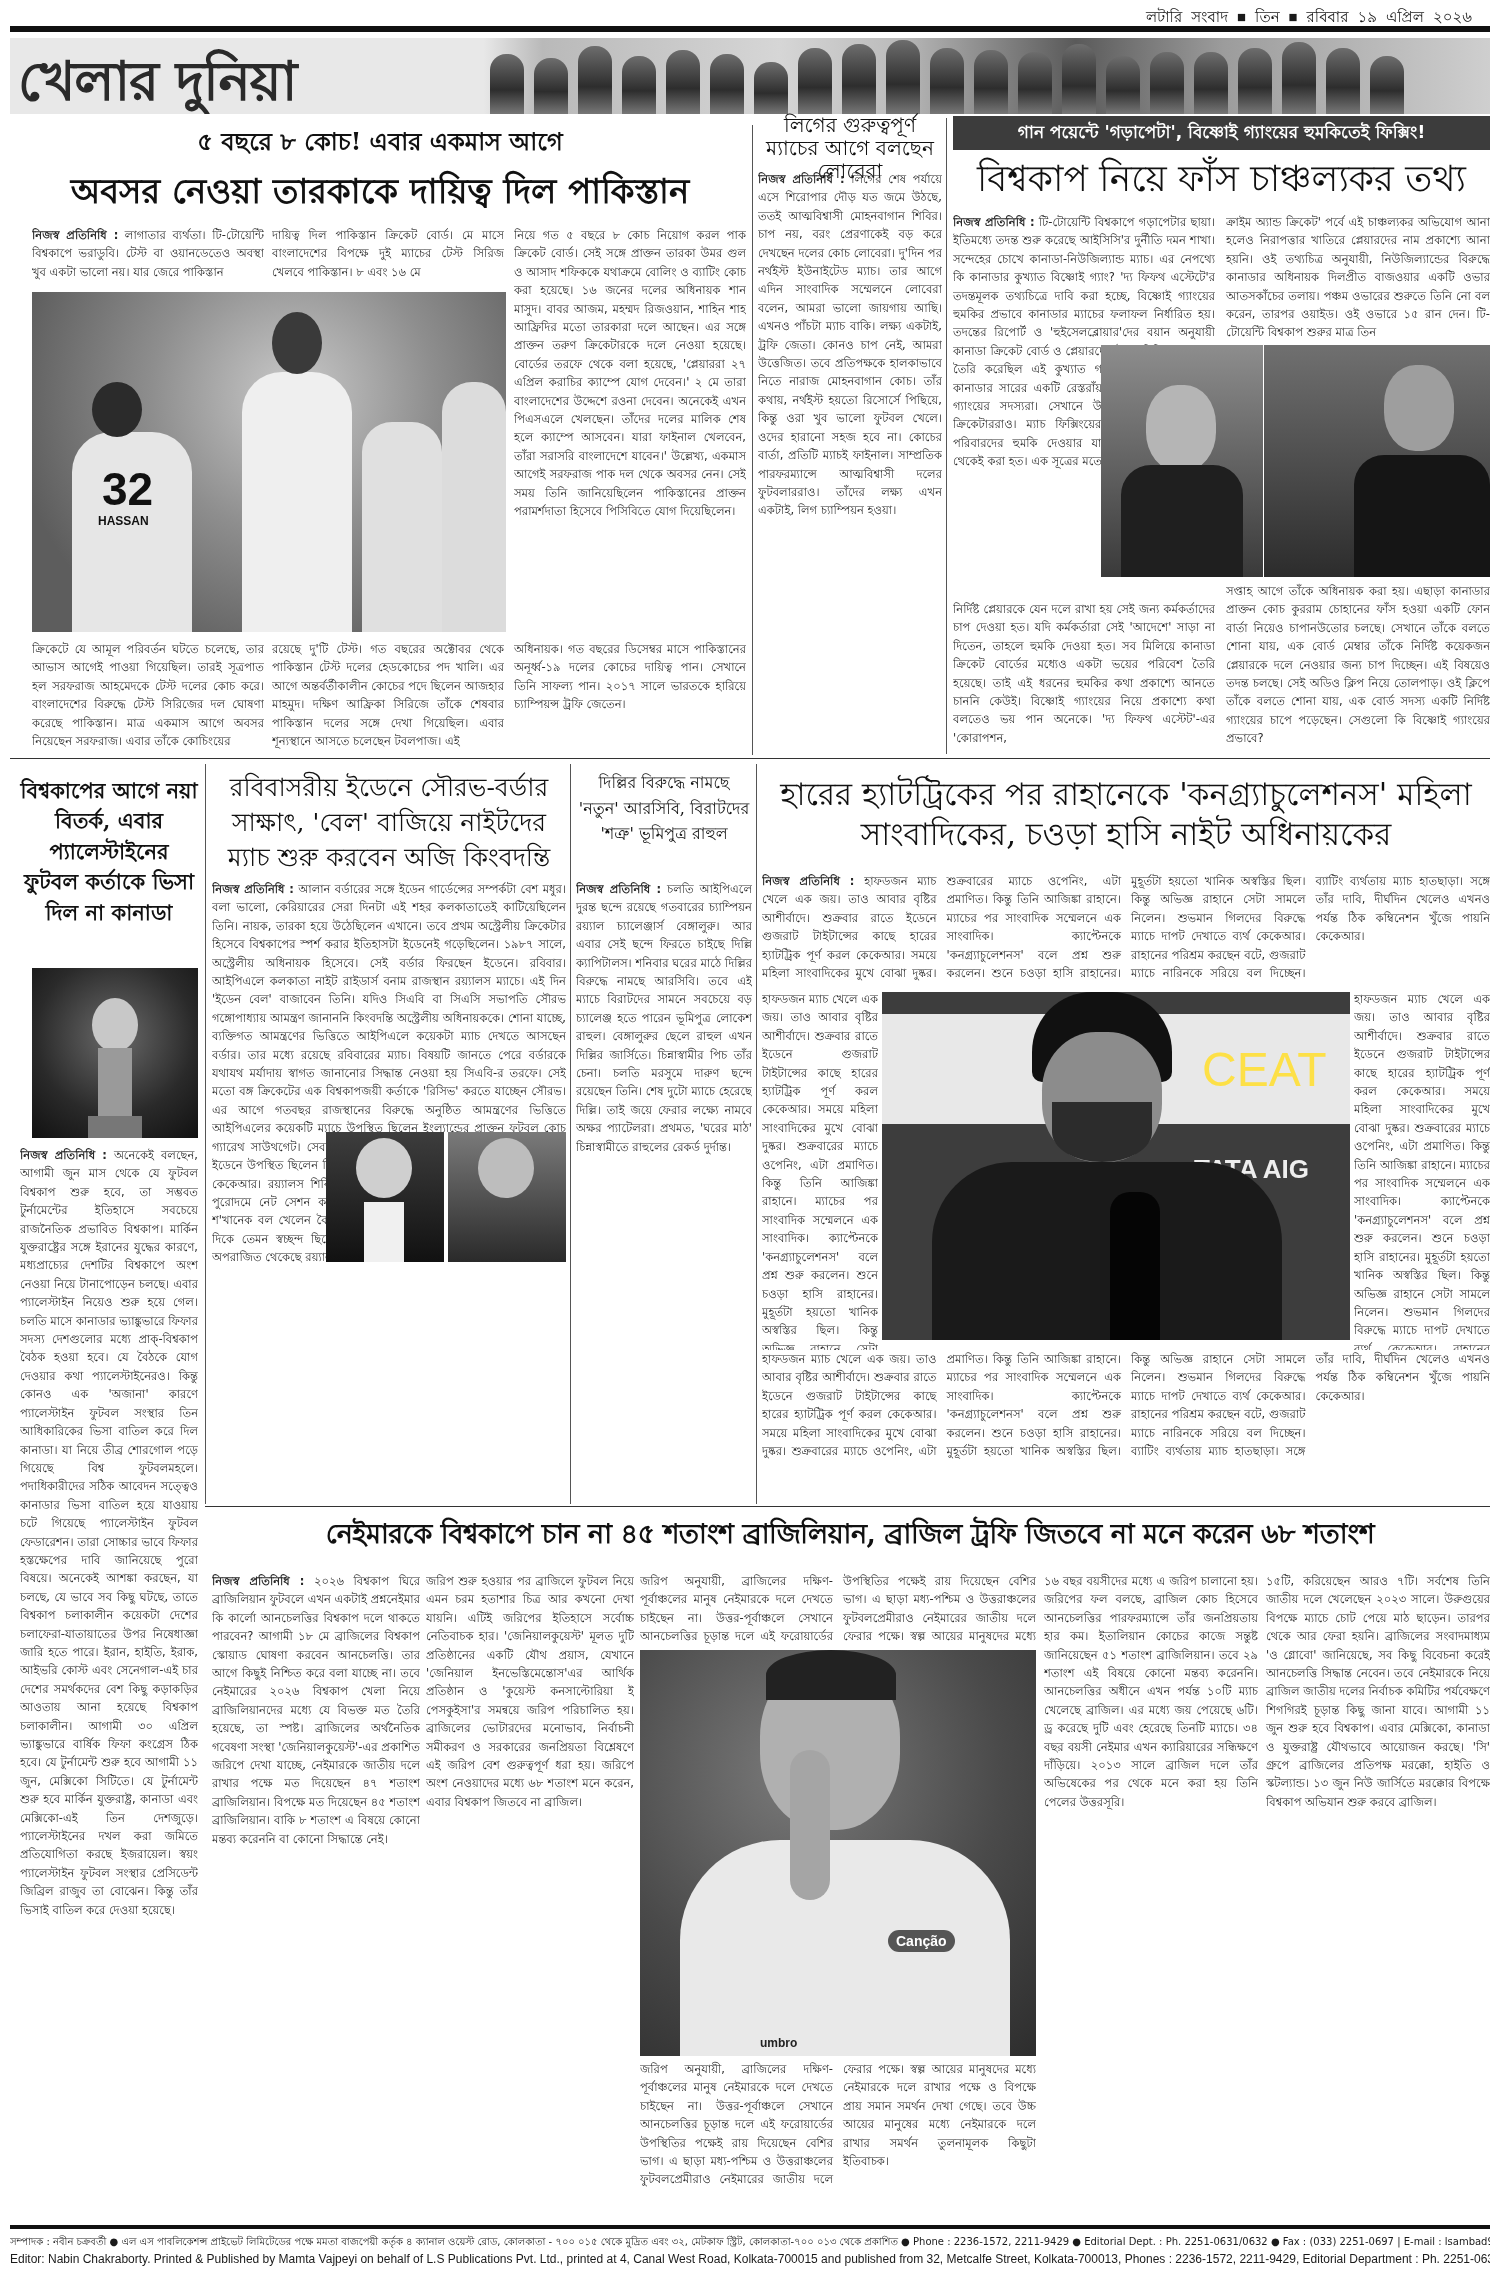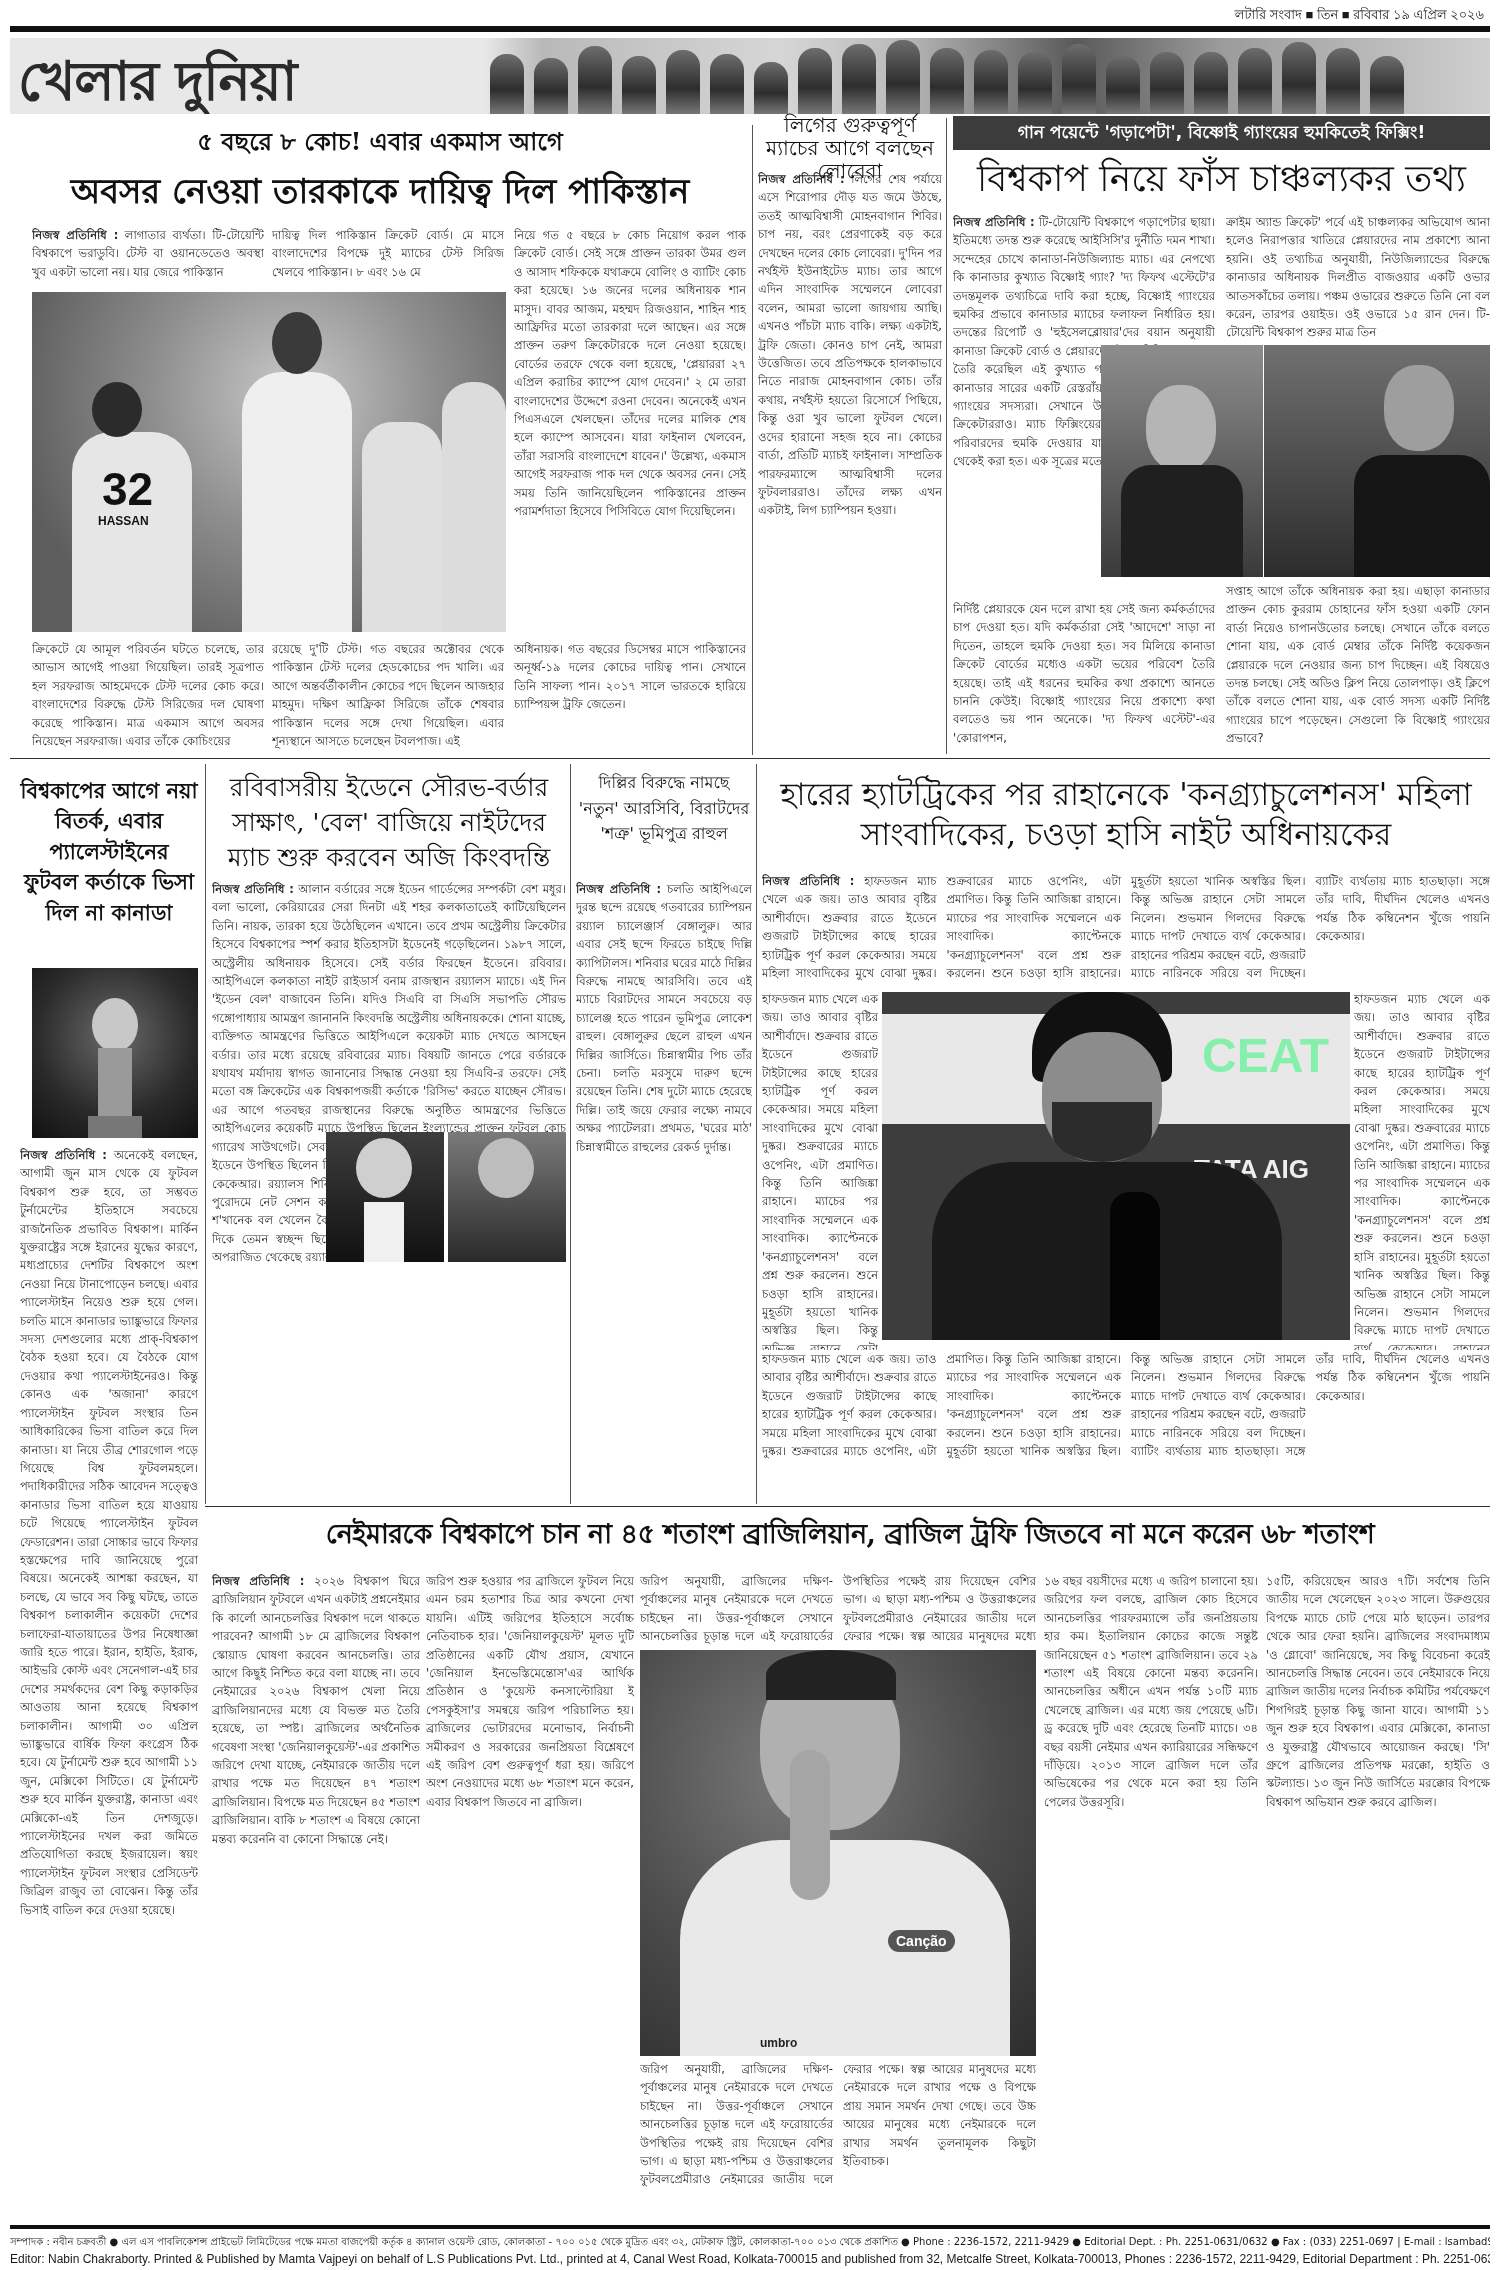--- a/index.html
+++ b/index.html
@@ -1,20 +1,20 @@
 <!DOCTYPE html>
 <html><head>
 <meta charset="utf-8">
 <style>
   * { box-sizing: border-box; margin: 0; padding: 0; }
   html, body { width: 1500px; height: 2270px; background: #fff; overflow: hidden; }
   body { font-family: "DejaVu Serif", serif; color: #1a1a1a; position: relative; }
 
   .abs { position: absolute; }
-  .masthead-line { position: absolute; top: 5px; right: 16px; font-size: 13px; font-family: Liberation Sans, sans-serif; }
+  .masthead-line { position: absolute; top: 5px; right: 28px; font-size: 15px; font-family: Liberation Mono, monospace; }
   .top-rule { position: absolute; left: 10px; right: 10px; top: 26px; height: 6px; background: #111; }
 
   .banner { position: absolute; left: 10px; top: 38px; width: 1480px; height: 76px; background: linear-gradient(90deg, #e8e8e8 0%, #e8e8e8 32%, #b9b9b9 36%, #d6d6d6 52%, #bbbbbb 60%, #5a5a5a 72%, #9c9c9c 82%, #cfcfcf 100%); overflow: hidden; padding-left: 20px; }
   .banner-title { position: absolute; left: 8px; top: 2px; font-size: 54px; font-weight: bold; color: #2a2a2a; font-family: "DejaVu Sans", sans-serif; letter-spacing: -1px; }
   .banner-figures { position: absolute; left: 470px; top: 0; right: 0; bottom: 0; display: flex; align-items: flex-end; gap: 10px; padding-left: 10px; }
   .fig { width: 34px; background: linear-gradient(#6d6d6d, #2d2d2d 60%, #777); border-radius: 16px 16px 0 0; }
 
   .headline { font-family: "DejaVu Serif", serif; font-weight: bold; color: #111; line-height: 1.15; }
   .byline-lead { font-weight: bold; }
   .body-text { font-size: 11.5px; line-height: 18.4px; text-align: justify; color: #2a2a2a; font-family: "DejaVu Sans", sans-serif; }
@@ -169,21 +169,21 @@
 
 <div class="headline abs" style="left:762px;top:774px;width:728px;font-size:31px;text-align:center;line-height:1.3;font-weight:normal;">হারের হ্যাটট্রিকের পর রাহানেকে 'কনগ্র্যাচুলেশনস' মহিলা সাংবাদিকের, চওড়া হাসি নাইট অধিনায়কের</div>
 <div class="col body-text" style="left:762px;top:872px;width:728px;height:118px;column-count:4;column-gap:10px;">
   <p class="first"><span class="byline-lead">নিজস্ব প্রতিনিধি :</span> <span>হাফডজন ম্যাচ খেলে এক জয়। তাও আবার বৃষ্টির আশীর্বাদে। শুক্রবার রাতে ইডেনে গুজরাট টাইটান্সের কাছে হারের হ্যাটট্রিক পূর্ণ করল কেকেআর। সময়ে মহিলা সাংবাদিকের মুখে বোঝা দুষ্কর। শুক্রবারের ম্যাচে ওপেনিং, এটা প্রমাণিত। কিন্তু তিনি আজিঙ্কা রাহানে। ম্যাচের পর সাংবাদিক সম্মেলনে এক সাংবাদিক। ক্যাপ্টেনকে 'কনগ্র্যাচুলেশনস' বলে প্রশ্ন শুরু করলেন। শুনে চওড়া হাসি রাহানের। মুহূর্তটা হয়তো খানিক অস্বস্তির ছিল। কিন্তু অভিজ্ঞ রাহানে সেটা সামলে নিলেন। শুভমান গিলদের বিরুদ্ধে ম্যাচে দাপট দেখাতে ব্যর্থ কেকেআর। রাহানের পরিশ্রম করছেন বটে, গুজরাট ম্যাচে নারিনকে সরিয়ে বল দিচ্ছেন। ব্যাটিং ব্যর্থতায় ম্যাচ হাতছাড়া। সঙ্গে তাঁর দাবি, দীর্ঘদিন খেলেও এখনও পর্যন্ত ঠিক কম্বিনেশন খুঁজে পায়নি কেকেআর।</span></p>
 </div>
 <div class="col body-text" style="left:762px;top:990px;width:116px;height:360px;">
   <p class="first">হাফডজন ম্যাচ খেলে এক জয়। তাও আবার বৃষ্টির আশীর্বাদে। শুক্রবার রাতে ইডেনে গুজরাট টাইটান্সের কাছে হারের হ্যাটট্রিক পূর্ণ করল কেকেআর। সময়ে মহিলা সাংবাদিকের মুখে বোঝা দুষ্কর। শুক্রবারের ম্যাচে ওপেনিং, এটা প্রমাণিত। কিন্তু তিনি আজিঙ্কা রাহানে। ম্যাচের পর সাংবাদিক সম্মেলনে এক সাংবাদিক। ক্যাপ্টেনকে 'কনগ্র্যাচুলেশনস' বলে প্রশ্ন শুরু করলেন। শুনে চওড়া হাসি রাহানের। মুহূর্তটা হয়তো খানিক অস্বস্তির ছিল। কিন্তু অভিজ্ঞ রাহানে সেটা সামলে নিলেন। শুভমান গিলদের বিরুদ্ধে ম্যাচে দাপট দেখাতে ব্যর্থ কেকেআর। রাহানের পরিশ্রম করছেন বটে, গুজরাট ম্যাচে নারিনকে সরিয়ে বল দিচ্ছেন। ব্যাটিং ব্যর্থতায় ম্যাচ হাতছাড়া। সঙ্গে তাঁর দাবি, দীর্ঘদিন খেলেও এখনও পর্যন্ত ঠিক কম্বিনেশন খুঁজে পায়নি কেকেআর।</p>
 </div>
 <div class="photo" style="left:882px;top:992px;width:468px;height:348px;background:#3d3d3d;">
   <div style="position:absolute;left:0;top:22px;width:468px;height:110px;background:#e8e8e8;"></div>
-  <div style="position:absolute;left:320px;top:36px;font-size:48px;font-weight:bold;color:#86efac;font-family:'Liberation Sans',sans-serif;">CEAT</div>
+  <div style="position:absolute;left:320px;top:50px;font-size:48px;font-weight:normal;color:#fde047;font-family:'Liberation Sans',sans-serif;">CEAT</div>
   <div style="position:absolute;left:312px;top:162px;font-size:26px;font-weight:bold;color:#eee;font-family:'Liberation Sans',sans-serif;">TATA AIG</div>
   <div style="position:absolute;left:150px;top:0;width:140px;height:90px;background:#111;border-radius:60px 60px 10px 10px;"></div>
   <div style="position:absolute;left:160px;top:40px;width:120px;height:130px;background:#8c8c8c;border-radius:45%;"></div>
   <div style="position:absolute;left:170px;top:110px;width:100px;height:60px;background:#2c2c2c;border-radius:0 0 50% 50%;"></div>
   <div style="position:absolute;left:50px;top:170px;width:350px;height:178px;background:#1a1a1a;border-radius:80px 80px 0 0;"></div>
   <div style="position:absolute;left:228px;top:200px;width:50px;height:148px;background:#050505;border-radius:20px 20px 0 0;"></div>
 </div>
 <div class="col body-text" style="left:1354px;top:990px;width:136px;height:360px;">
   <p class="first">হাফডজন ম্যাচ খেলে এক জয়। তাও আবার বৃষ্টির আশীর্বাদে। শুক্রবার রাতে ইডেনে গুজরাট টাইটান্সের কাছে হারের হ্যাটট্রিক পূর্ণ করল কেকেআর। সময়ে মহিলা সাংবাদিকের মুখে বোঝা দুষ্কর। শুক্রবারের ম্যাচে ওপেনিং, এটা প্রমাণিত। কিন্তু তিনি আজিঙ্কা রাহানে। ম্যাচের পর সাংবাদিক সম্মেলনে এক সাংবাদিক। ক্যাপ্টেনকে 'কনগ্র্যাচুলেশনস' বলে প্রশ্ন শুরু করলেন। শুনে চওড়া হাসি রাহানের। মুহূর্তটা হয়তো খানিক অস্বস্তির ছিল। কিন্তু অভিজ্ঞ রাহানে সেটা সামলে নিলেন। শুভমান গিলদের বিরুদ্ধে ম্যাচে দাপট দেখাতে ব্যর্থ কেকেআর। রাহানের পরিশ্রম করছেন বটে, গুজরাট ম্যাচে নারিনকে সরিয়ে বল দিচ্ছেন। ব্যাটিং ব্যর্থতায় ম্যাচ হাতছাড়া। সঙ্গে তাঁর দাবি, দীর্ঘদিন খেলেও এখনও পর্যন্ত ঠিক কম্বিনেশন খুঁজে পায়নি কেকেআর।</p>
 </div>

